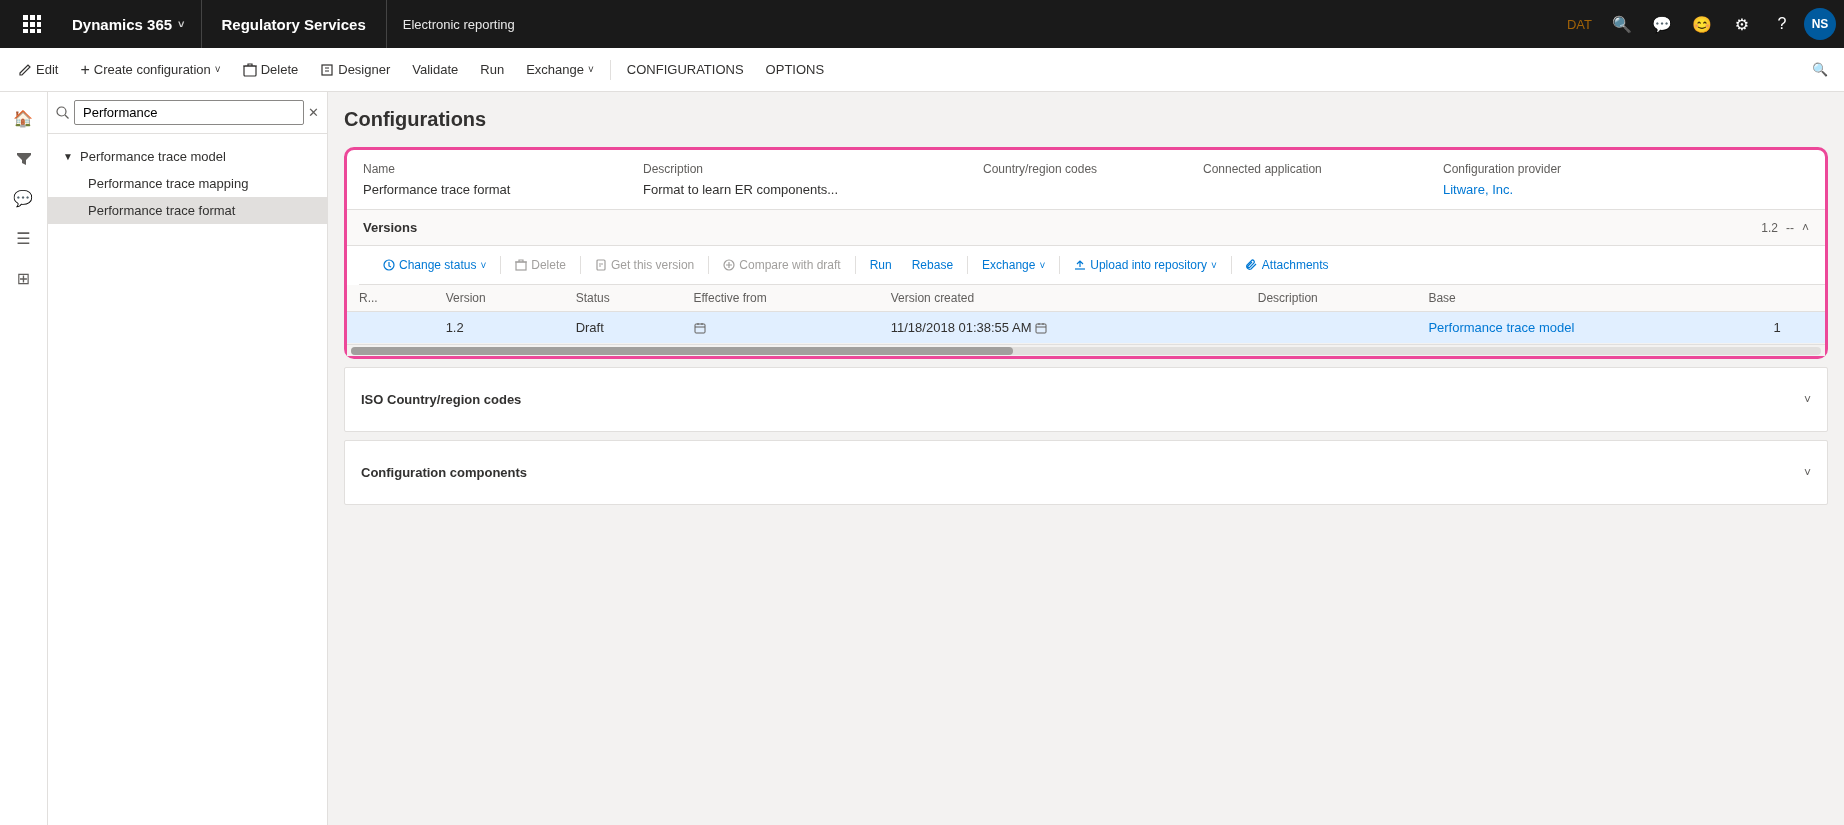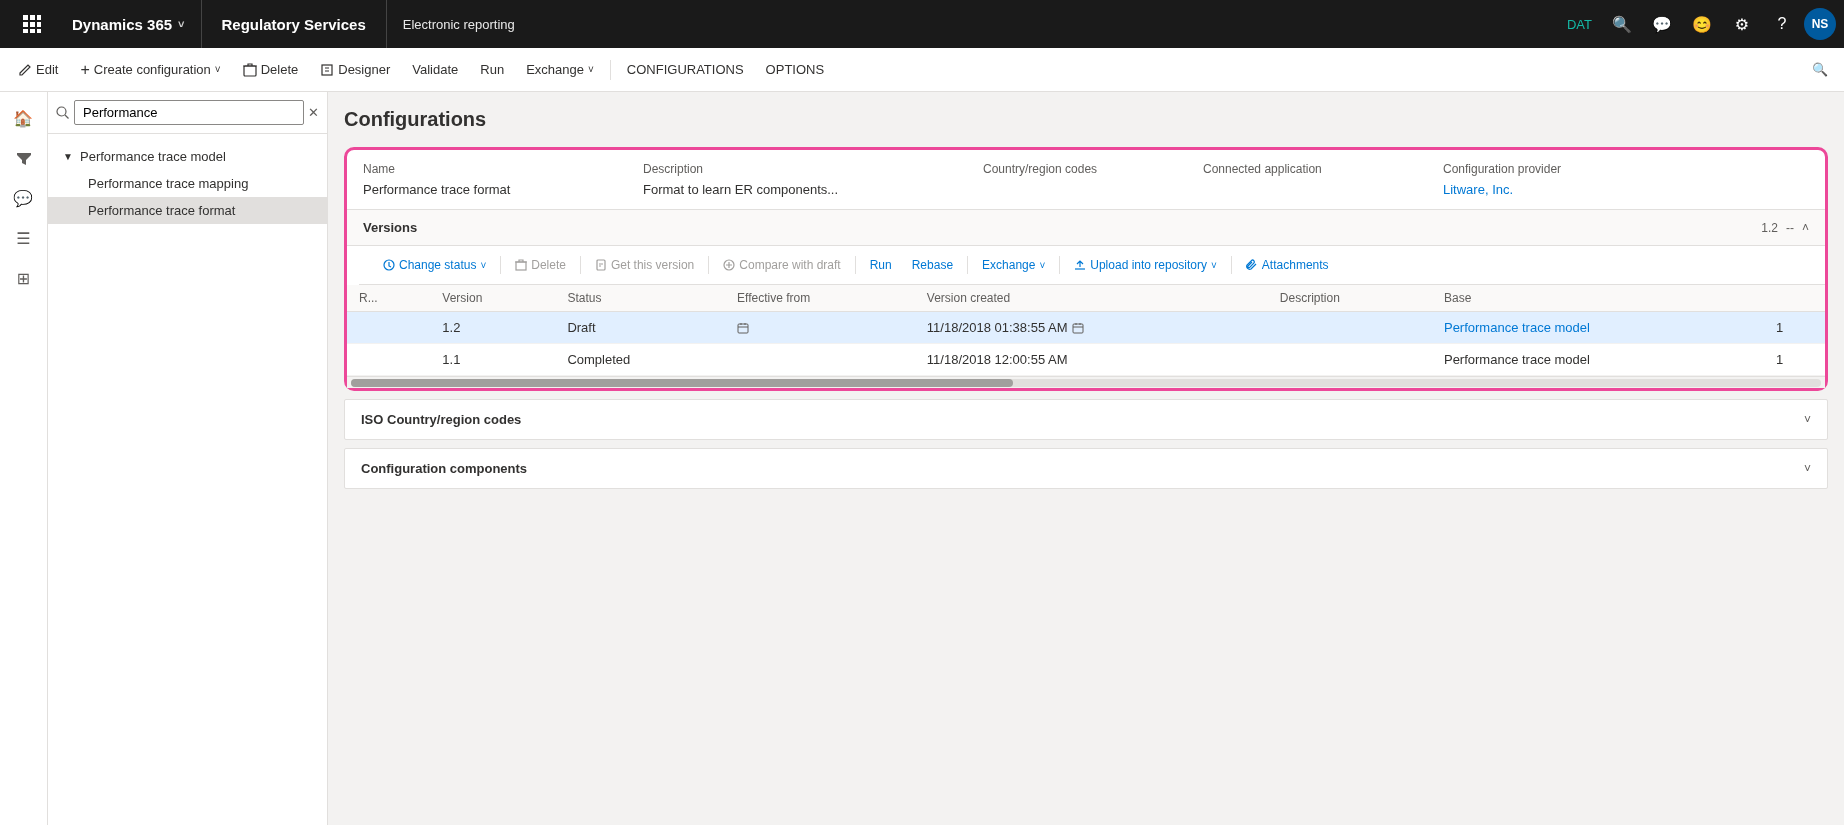--- a/index.html
+++ b/index.html
@@ -17,21 +17,21 @@
     .top-nav-d365 {
       display: flex; align-items: center; gap: 6px;
       padding: 0 16px; height: 100%;
       border-right: 1px solid #444; font-size: 15px; font-weight: 600;
     }
     .top-nav-d365 .chevron { font-size: 11px; opacity: 0.8; }
     .top-nav-module { padding: 0 20px; font-size: 15px; font-weight: 600; border-right: 1px solid #444; height: 100%; display: flex; align-items: center; }
     .top-nav-page { padding: 0 16px; font-size: 13px; opacity: 0.9; flex: 1; display: flex; align-items: center; }
     .top-nav-right { display: flex; align-items: center; gap: 4px; margin-left: auto; }
     .top-nav-right .nav-icon { width: 36px; height: 36px; display: flex; align-items: center; justify-content: center; cursor: pointer; color: #fff; font-size: 16px; border-radius: 2px; }
-    .top-nav-text { color: #14b8a6; font-size: 13px; padding: 0 8px; }
+    .top-nav-text { color: #a16207; font-size: 13px; padding: 0 8px; }
     .avatar { width: 32px; height: 32px; border-radius: 50%; background: #005a9e; color: #fff; display: flex; align-items: center; justify-content: center; font-size: 12px; font-weight: 600; cursor: pointer; }
 
     
     .command-bar {
       display: flex; align-items: center;
       background: #fff; height: 44px;
       border-bottom: 1px solid #e1dfdd;
       padding: 0 8px; gap: 2px;
     }
     .cmd-btn {
@@ -137,21 +137,21 @@
     .versions-table tr.active-row td { background: #e1efff; }
     .versions-table td.link { color: #0078d4; cursor: pointer; }
 
     
     .collapsible-section {
       background: #fff; border: 1px solid #e1dfdd;
       border-radius: 2px; margin-bottom: 8px;
     }
     .collapsible-header {
       display: flex; align-items: center; justify-content: space-between;
-      padding: 12px 16px; cursor: pointer;
+      padding: 24px 16px; cursor: pointer;
     }
     .collapsible-title { font-size: 13px; font-weight: 600; }
     .chevron-down { font-size: 12px; color: #605e5c; }
 
     .scrollbar-h { height: 12px; background: #f3f2f1; border-top: 1px solid #e1dfdd; padding: 2px 4px; }
     .scrollbar-track { height: 8px; background: #e1dfdd; border-radius: 4px; }
     .scrollbar-thumb { height: 8px; width: 45%; background: #a19f9d; border-radius: 4px; }
   </style>
 </head>
 <body>
@@ -410,30 +410,20 @@
                     <svg width="12" height="12" viewBox="0 0 12 12" fill="none" stroke="#605e5c" stroke-width="1">
                         <rect x="1" y="2" width="10" height="9" rx="1"></rect>
                         <path d="M1 5h10M4 1v2M8 1v2"></path>
                       </svg>
                   </span>
                 </td>
                 <td></td>
                 <td class="link">Performance trace model</td>
                 <td>1</td>
               </tr>
-              <tr>
-                <td></td>
-                <td>1.1</td>
-                <td>Completed</td>
-                <td></td>
-                <td>11/18/2018 12:00:55 AM</td>
-                <td></td>
-                <td>Performance trace model</td>
-                <td>1</td>
-              </tr>
             </tbody>
           </table>
         </div>
 
         <div class="scrollbar-h">
           <div class="scrollbar-track">
             <div class="scrollbar-thumb"></div>
           </div>
         </div>
       </div>

